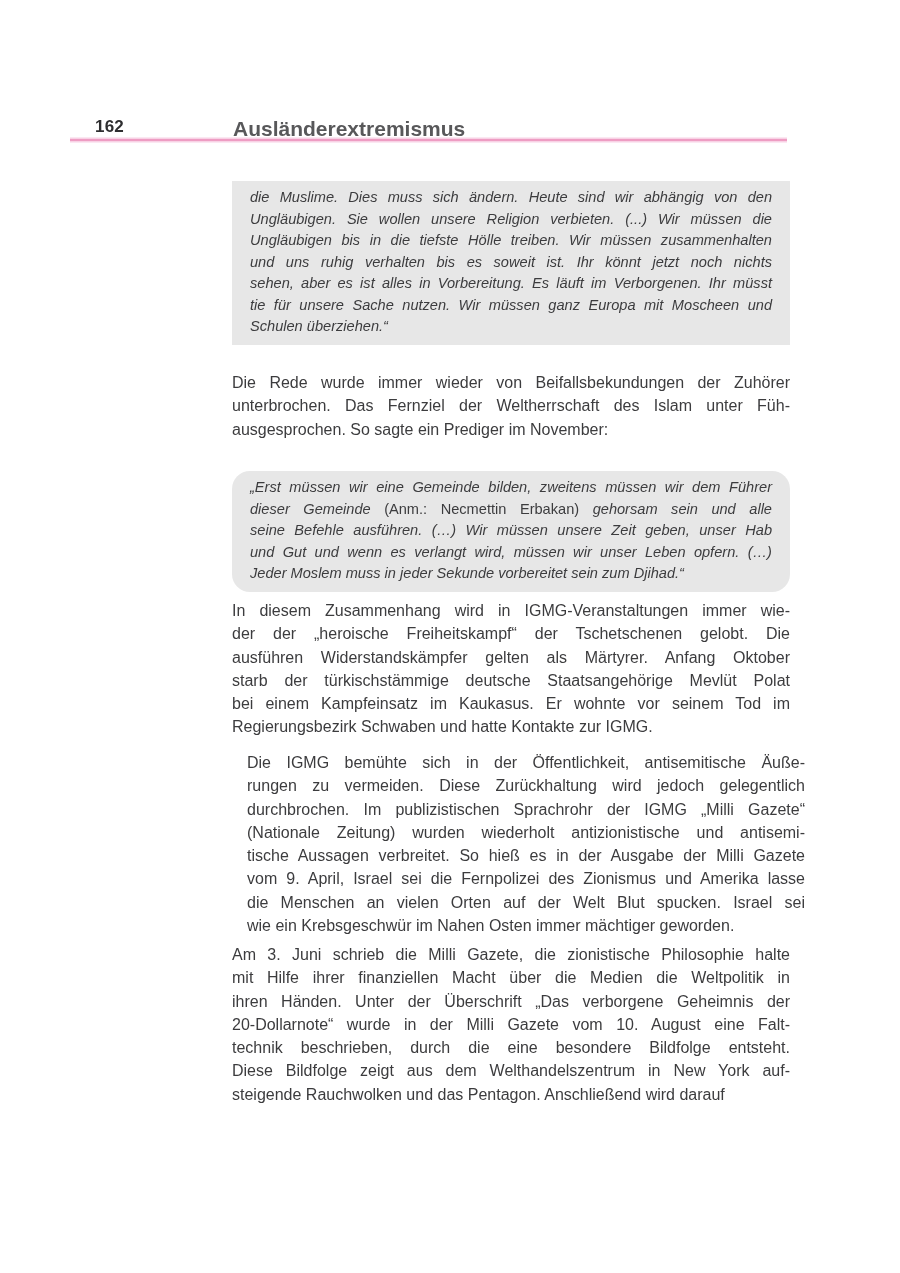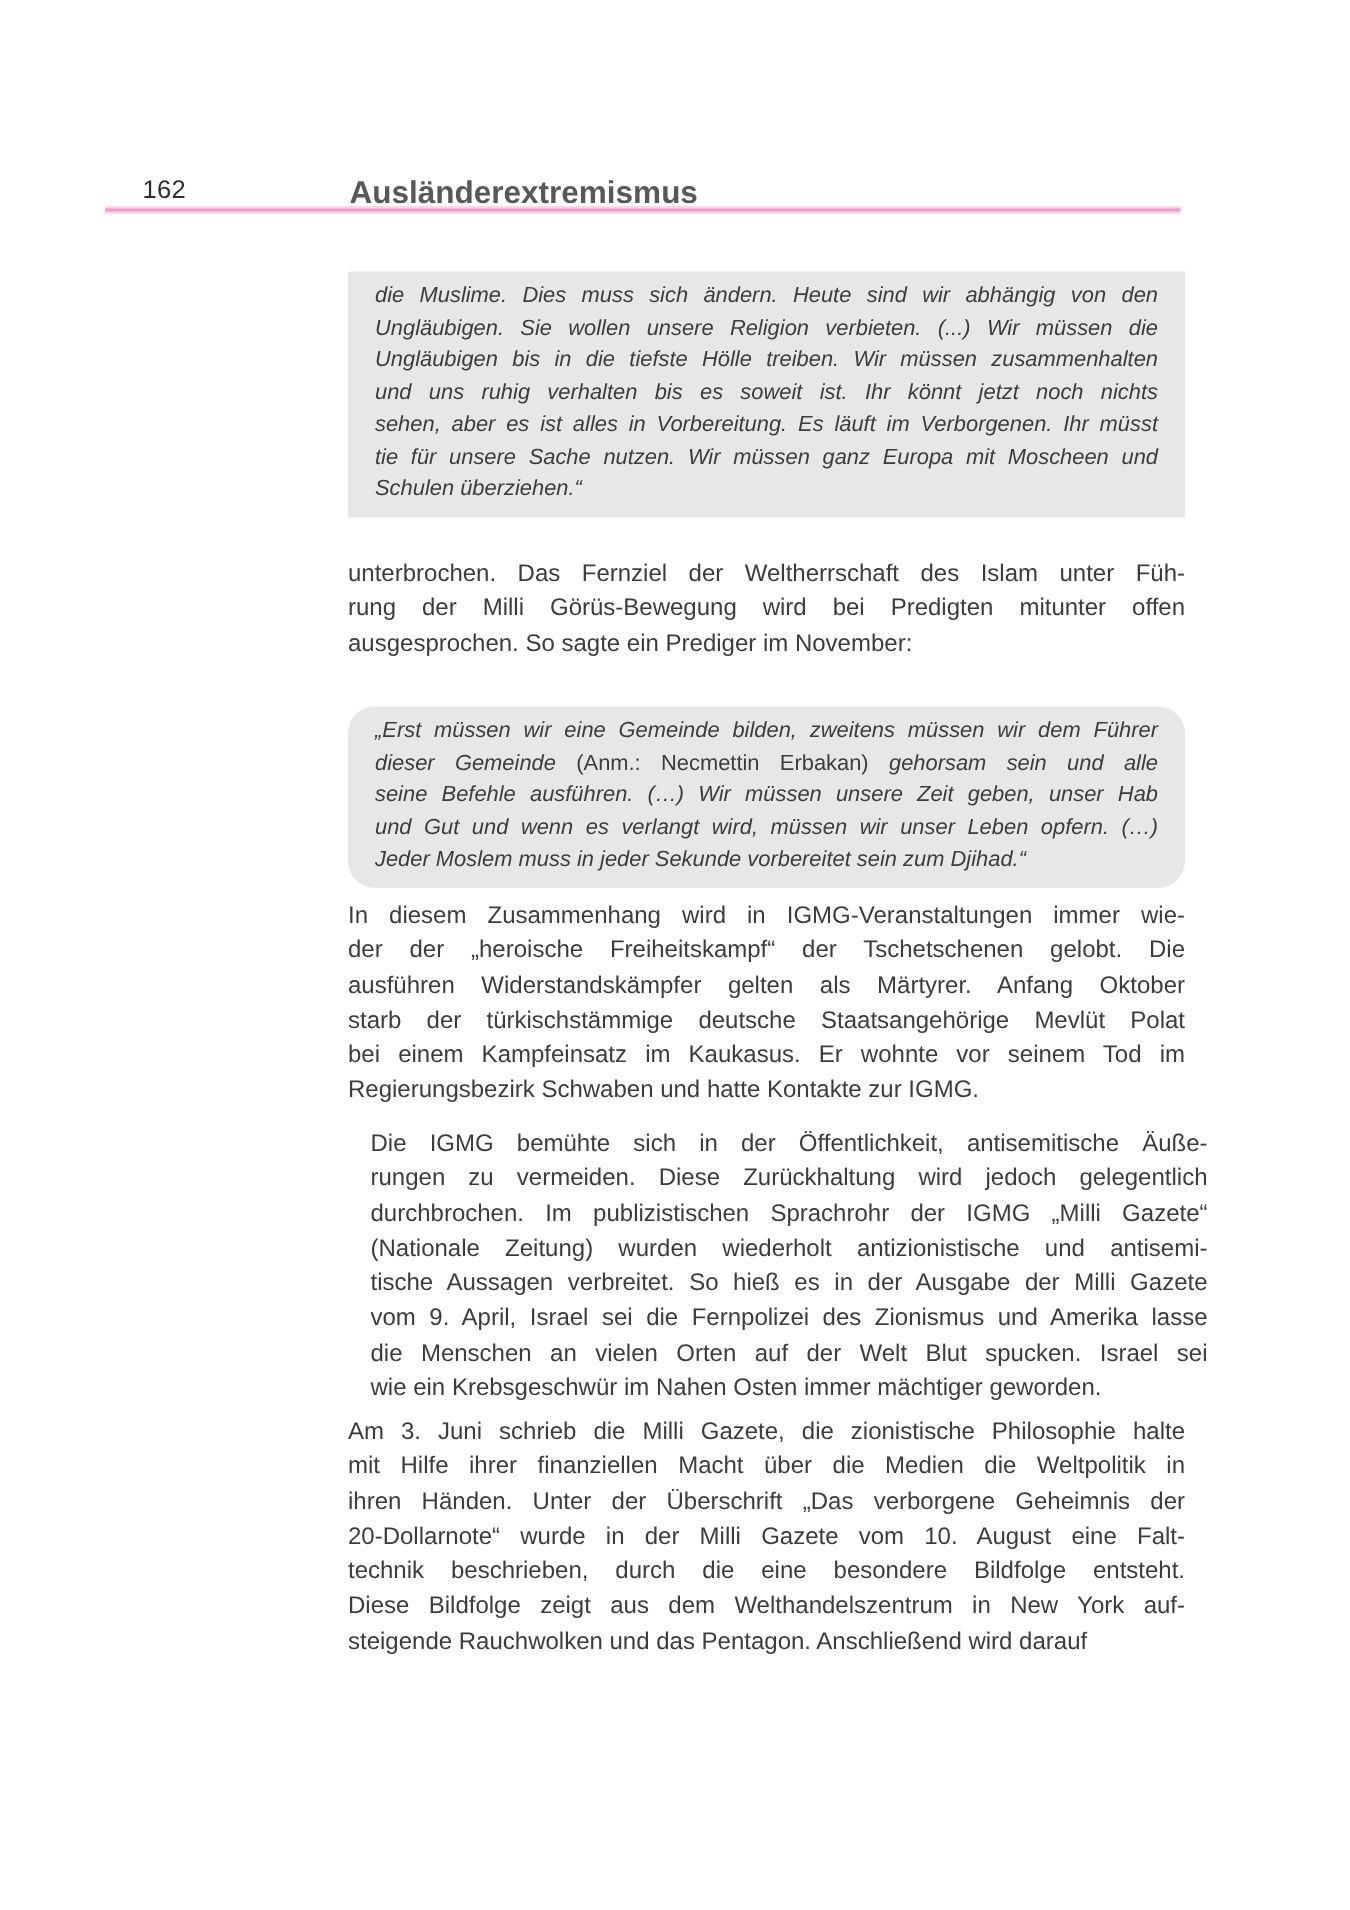--- a/index.html
+++ b/index.html
@@ -5,21 +5,21 @@
   * { margin: 0; padding: 0; box-sizing: border-box; }
   html, body { width: 900px; height: 1273px; }
   body {
     position: relative;
     background: var(--page-background, #ffffff);
     font-family: "Liberation Sans", "DejaVu Sans", sans-serif;
     overflow: hidden;
   }
   .pagenum {
     position: absolute; left: 95px; top: 117px;
-    font-size: 17px; font-weight: normal; letter-spacing: 0.2px;
+    font-size: 17px; font-weight: bold; letter-spacing: 0.2px;
     color: var(--page-number-ink, #2e2e30);
   }
   .htitle {
     position: absolute; left: 233px; top: 117px;
     font-size: 21px; font-weight: bold;
     color: var(--header-title-gray, #58585a);
   }
   .rule {
     position: absolute; left: 70px; top: 139px; width: 717px; height: 2px;
     background: var(--header-rule-pink, #ee9dc3);
@@ -59,22 +59,22 @@
   <div class="col quote q1">
       <div class="tline just">die Muslime. Dies muss sich ändern. Heute sind wir abhängig von den</div>
       <div class="tline just">Ungläubigen. Sie wollen unsere Religion verbieten. (...) Wir müssen die</div>
       <div class="tline just">Ungläubigen bis in die tiefste Hölle treiben. Wir müssen zusammenhalten</div>
       <div class="tline just">und uns ruhig verhalten bis es soweit ist. Ihr könnt jetzt noch nichts</div>
       <div class="tline just">sehen, aber es ist alles in Vorbereitung. Es läuft im Verborgenen. Ihr müsst</div>
       <div class="tline just">tie für unsere Sache nutzen. Wir müssen ganz Europa mit Moscheen und</div>
       <div class="tline">Schulen überziehen.“</div>
     </div>
   <div class="col para p1">
+      <div class="tline just">Die Rede wurde immer wieder von Beifallsbekundungen der Zuhörer</div>
       <div class="tline just">unterbrochen. Das Fernziel der Weltherrschaft des Islam unter Füh-</div>
-      <div class="tline just">rung der Milli Görüs-Bewegung wird bei Predigten mitunter offen</div>
       <div class="tline">ausgesprochen. So sagte ein Prediger im November:</div>
     </div>
   <div class="col quote q2">
       <div class="tline just">„Erst müssen wir eine Gemeinde bilden, zweitens müssen wir dem Führer</div>
       <div class="tline just"><span>dieser Gemeinde </span><span class="roman">(Anm.: Necmettin Erbakan) </span><span>gehorsam sein und alle</span></div>
       <div class="tline just">seine Befehle ausführen. (…) Wir müssen unsere Zeit geben, unser Hab</div>
       <div class="tline just">und Gut und wenn es verlangt wird, müssen wir unser Leben opfern. (…)</div>
       <div class="tline">Jeder Moslem muss in jeder Sekunde vorbereitet sein zum Djihad.“</div>
     </div>
   <div class="col para p2">

